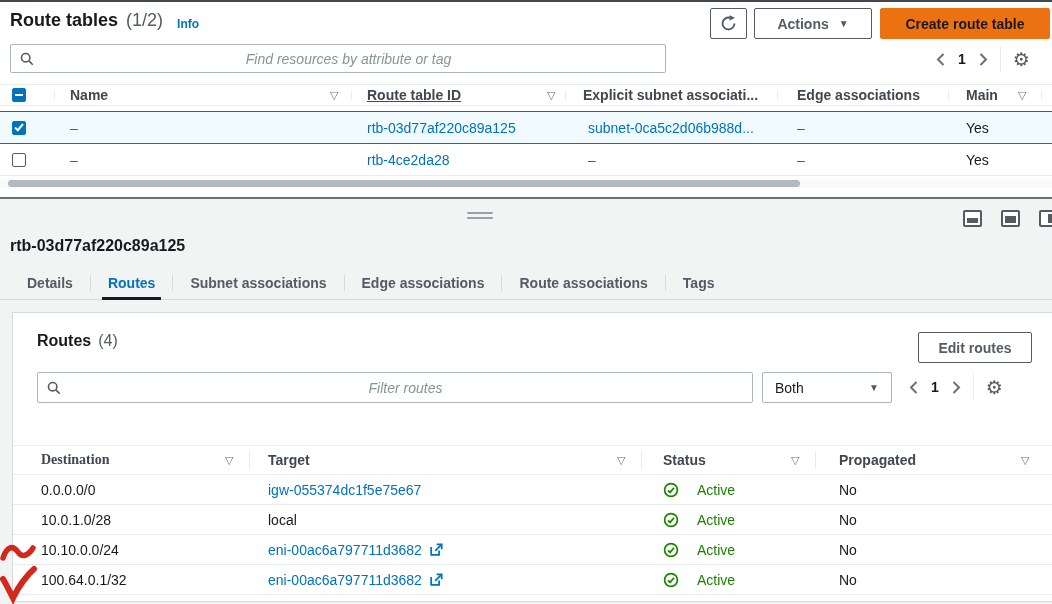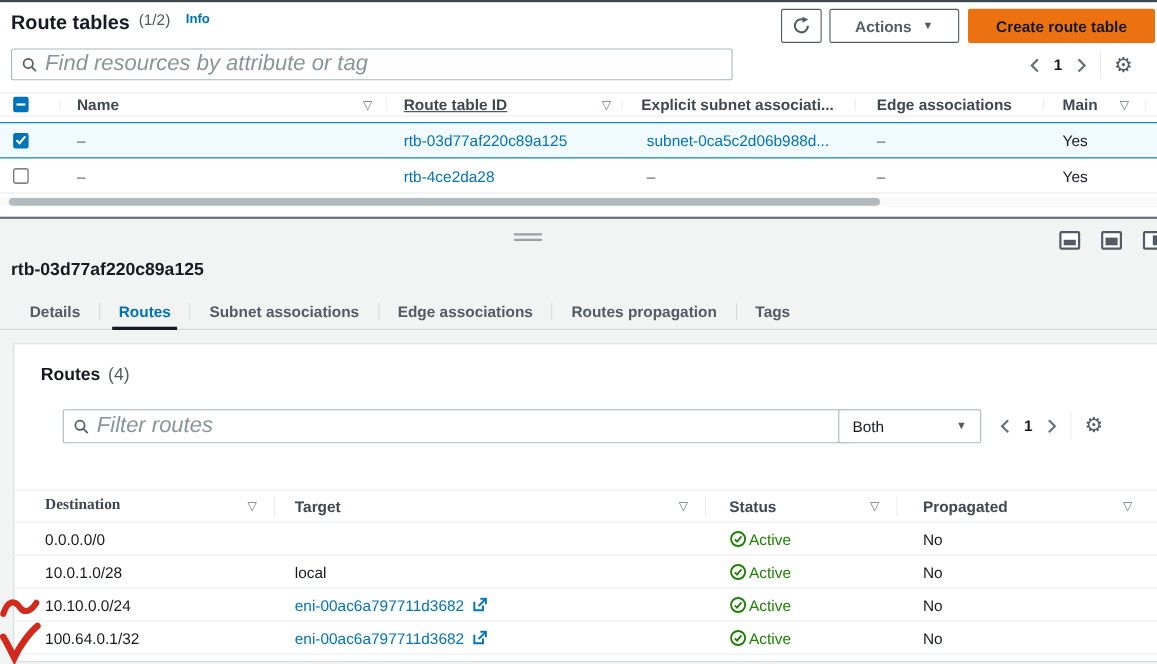--- a/index.html
+++ b/index.html
@@ -2,34 +2,34 @@
 <html><head>
 <meta charset="utf-8">
 <style>
   * { margin:0; padding:0; box-sizing:border-box; }
   html,body { width:1052px; height:604px; background:#fff; }
   body { font-family:"Liberation Sans", sans-serif; color:#16191f; font-size:14px; }
   .app { position:relative; width:1052px; height:604px; overflow:hidden; background:#fff; }
   .top-rule { position:absolute; top:0; left:0; right:0; height:2px; background:#414750; }
 
   
-  .list-header { position:absolute; top:10px; left:10px; display:flex; align-items:flex-start; gap:8px; }
+  .list-header { position:absolute; top:10px; left:10px; display:flex; align-items:flex-end; gap:8px; }
   .h1 { font-size:18px; font-weight:bold; color:#16191f; }
-  .h1-count { font-size:14px; font-weight:normal; color:#545b64; }
+  .h1-count { font-size:18px; font-weight:normal; color:#545b64; }
   .info-link { font-size:12px; font-weight:bold; color:#0073bb; cursor:pointer; margin-left:6px; }
 
   .btn { position:absolute; top:8px; height:31px; display:flex; align-items:center; justify-content:center;
          gap:10px; background:#fff; border:1px solid #545b64; border-radius:2px; font-weight:bold;
          font-size:14px; color:#545b64; cursor:pointer; font-family:inherit; }
   .btn.primary { background:#ec7211; border-color:#ec7211; color:#16191f; }
   .caret { font-size:10px; color:#545b64; }
 
   .searchbox { position:absolute; display:flex; align-items:center; gap:7px; background:#fff;
                border:1px solid #aab7b8; border-radius:2px; padding:0 9px; }
-  .searchbox input { border:none; outline:none; flex:1; font-size:20px; font-family:inherit; color:#16191f; background:transparent; }
+  .searchbox input { border:none; outline:none; flex:1; font-size:14px; font-family:inherit; color:#16191f; background:transparent;text-align:center; }
   .searchbox input::placeholder { color:#879596; font-style:italic; }
   .sb-top { top:44px; left:10px; width:656px; height:29px; }
 
   .pager { position:absolute; display:flex; align-items:center; }
   .pager .num { font-weight:bold; color:#16191f; padding:0 13px; }
   .pager .chev { display:flex; align-items:center; cursor:pointer; }
   .pager .psep { width:1px; height:26px; background:#eaeded; margin:0 12px; }
   .gear { font-size:19px; color:#545b64; cursor:pointer; line-height:1; }
 
   
@@ -64,28 +64,28 @@
   .tab { display:flex; align-items:center; padding:0 17px; font-weight:bold; color:#545b64; cursor:pointer; position:relative; white-space:nowrap; }
   .tab.active { color:#0073bb; }
   .tab.active::after { content:""; position:absolute; left:11px; right:11px; bottom:-1px; height:3px; background:#16191f; }
   .tsep { width:1px; background:#d5dbdb; margin:8px 0; }
 
   .card { position:absolute; top:113px; left:12px; width:1046px; height:290px; background:#fff; border:1px solid #d5dbdb; }
   .routes-h { position:absolute; top:19px; left:24px; display:flex; align-items:baseline; gap:7px; }
   .routes-h .t { font-size:16px; font-weight:bold; }
   .routes-h .c { font-size:16px; color:#545b64; }
   .btn.in-card { position:absolute; }
-  .sb-filter { top:59px; left:24px; width:716px; height:31px;margin-left:20px; }
+  .sb-filter { top:59px; left:24px; width:716px; height:31px; }
   .select { position:absolute; top:59px; left:749px; width:130px; height:31px; border:1px solid #aab7b8; border-radius:2px;
             background:#fff; display:flex; align-items:center; justify-content:space-between; padding:0 12px; cursor:pointer; }
   .select .val { color:#16191f;text-align:right; }
 
   .thead2 { position:absolute; top:132px; left:0; right:0; height:30px; border-top:1px solid #eaeded; border-bottom:1px solid #eaeded; }
   .trow { position:absolute; left:0; right:0; height:30px; border-bottom:1px solid #eaeded; }
-  .status { display:flex; align-items:center; gap:2px; color:#1d8102; }
+  .status { display:flex; align-items:center; gap:18px; color:#1d8102; }
   .ext { margin-left:7px; display:inline-flex; }
 
   .marks { position:absolute; left:0; top:540px; z-index:6; pointer-events:none; }
   svg { display:block; }
 </style>
 </head>
 <body>
 
 <div class="app">
   <div class="top-rule"></div>
@@ -215,30 +215,33 @@
 
     <div class="tabs">
       <div class="tab">Details</div>
       <span class="tsep"></span>
       <div class="tab active">Routes</div>
       <span class="tsep"></span>
       <div class="tab">Subnet associations</div>
       <span class="tsep"></span>
       <div class="tab">Edge associations</div>
       <span class="tsep"></span>
-      <div class="tab">Routes propagation</div>
+      <div class="tab">Route associations</div>
       <span class="tsep"></span>
       <div class="tab">Tags</div>
     </div>
 
     <div class="card">
       <div class="routes-h">
         <span class="t">Routes</span>
         <span class="c">(4)</span>
       </div>
+      <button class="btn in-card" style="top:19px;left:905px;width:114px;">
+        <span>Edit routes</span>
+      </button>
 
       <div class="searchbox sb-filter">
         <span>
           <svg width="14" height="14" viewBox="0 0 16 16">
               <circle cx="6.5" cy="6.5" r="4.8" fill="none" stroke="#545b64" stroke-width="1.8"></circle>
               <path d="M10.2 10.2 L14.6 14.6" stroke="#545b64" stroke-width="1.8"></path>
             </svg>
         </span>
         <input type="text" placeholder="Filter routes" style="">
       </div>
@@ -273,20 +276,23 @@
         <div class="vdiv" style="left:628px;"></div>
         <div class="cell hcell" style="left:650px;">Status</div>
         <div class="sortg" style="left:778px;">▽</div>
         <div class="vdiv" style="left:802px;"></div>
         <div class="cell hcell" style="left:826px;">Propagated</div>
         <div class="sortg" style="left:1008px;">▽</div>
       </div>
 
       <div class="trow" style="top:162px;">
         <div class="cell" style="left:28px;">0.0.0.0/0</div>
+        <div class="cell" style="left:255px;">
+            <a class="link">igw-055374dc1f5e75e67</a>
+          </div>
         <div class="cell" style="left:650px;">
           <span class="status">
             <svg width="16" height="16" viewBox="0 0 16 16">
                 <circle cx="8" cy="8" r="6.4" fill="none" stroke="#1d8102" stroke-width="1.7"></circle>
                 <path d="M5 8.3 L7.1 10.4 L11 5.7" fill="none" stroke="#1d8102" stroke-width="1.7"></path>
               </svg>
             <span>Active</span>
           </span>
         </div>
         <div class="cell" style="left:826px;">No</div>

